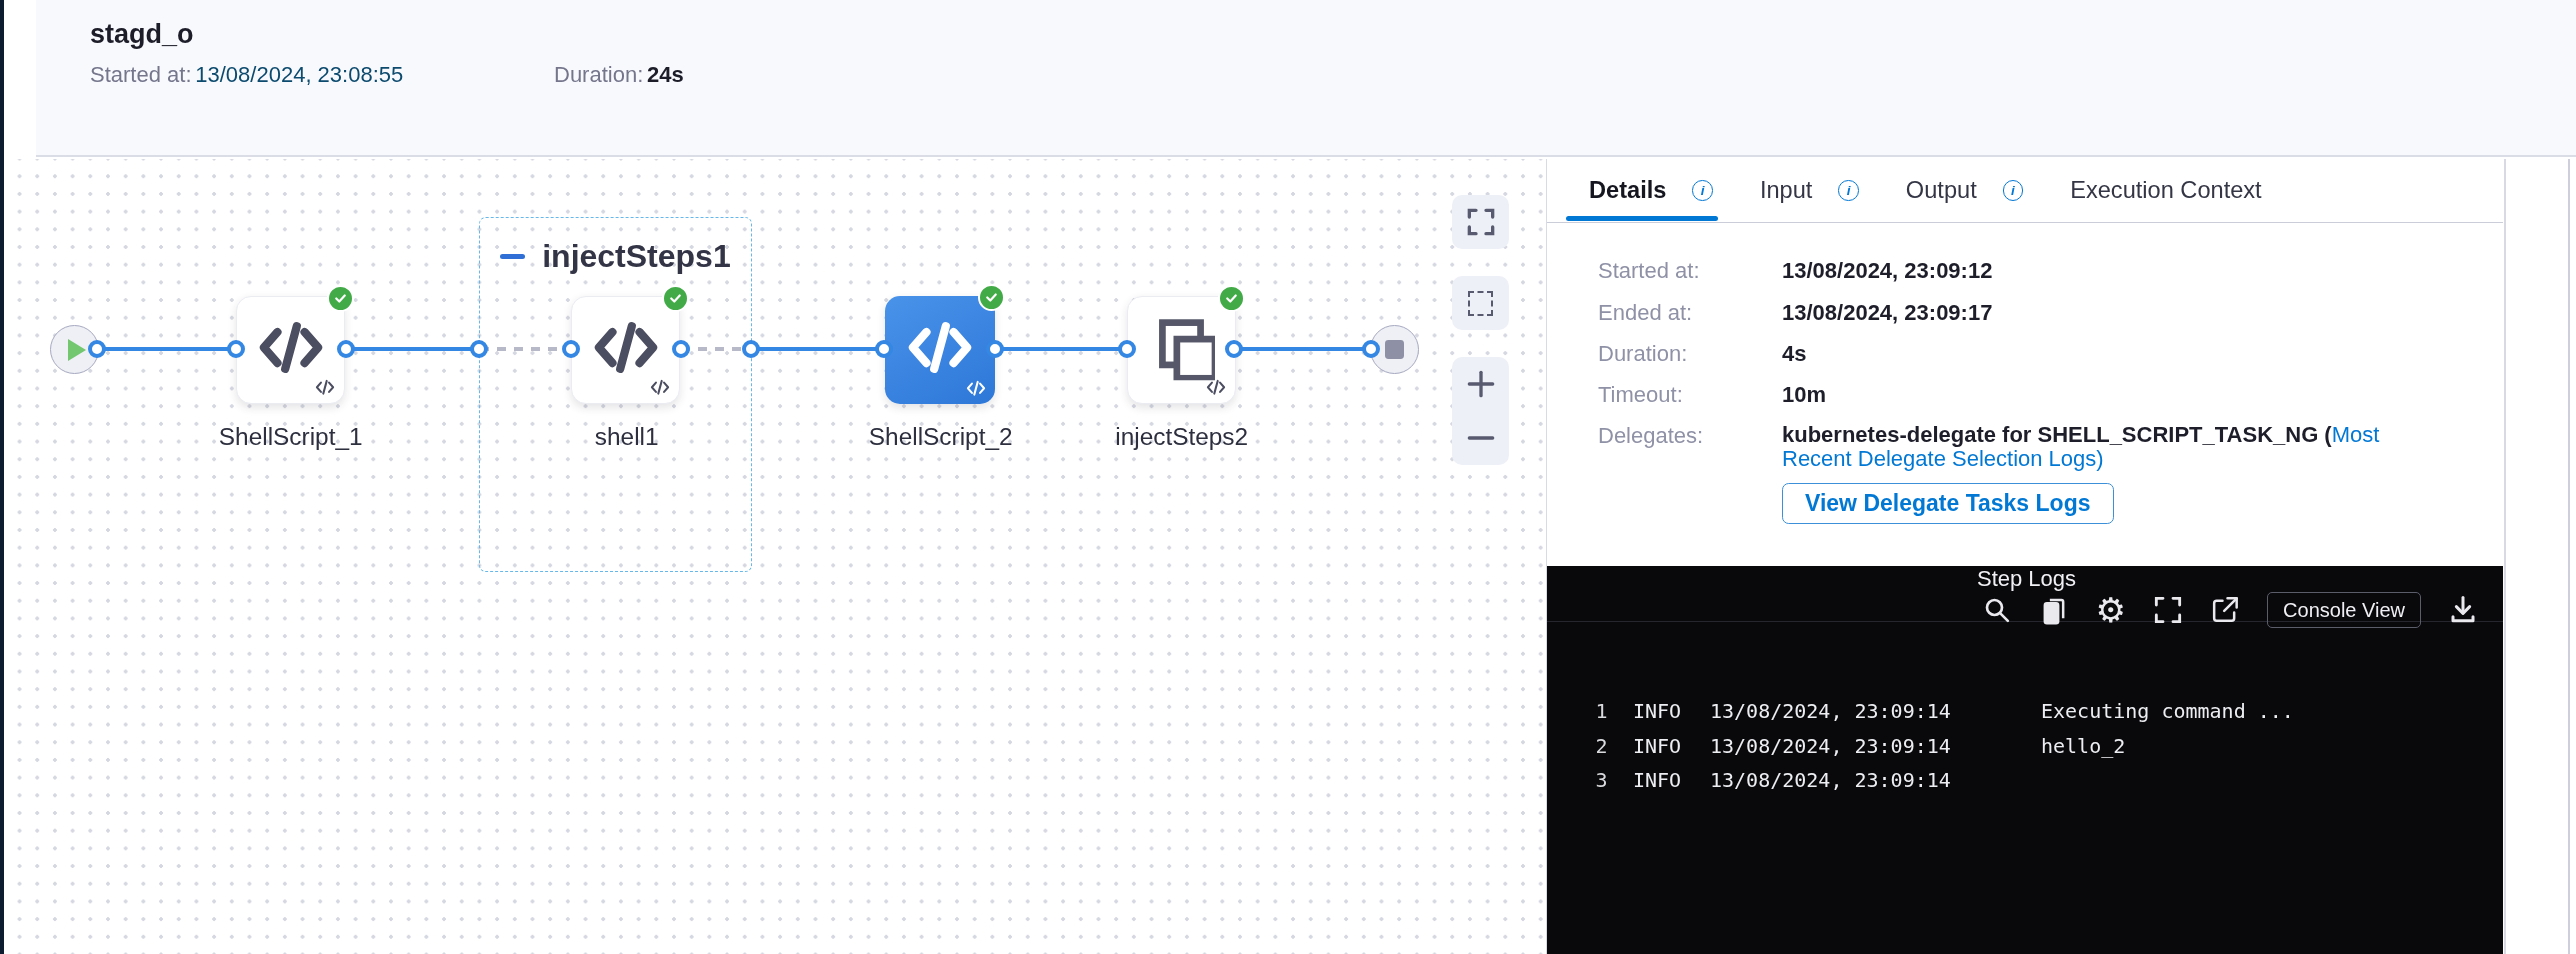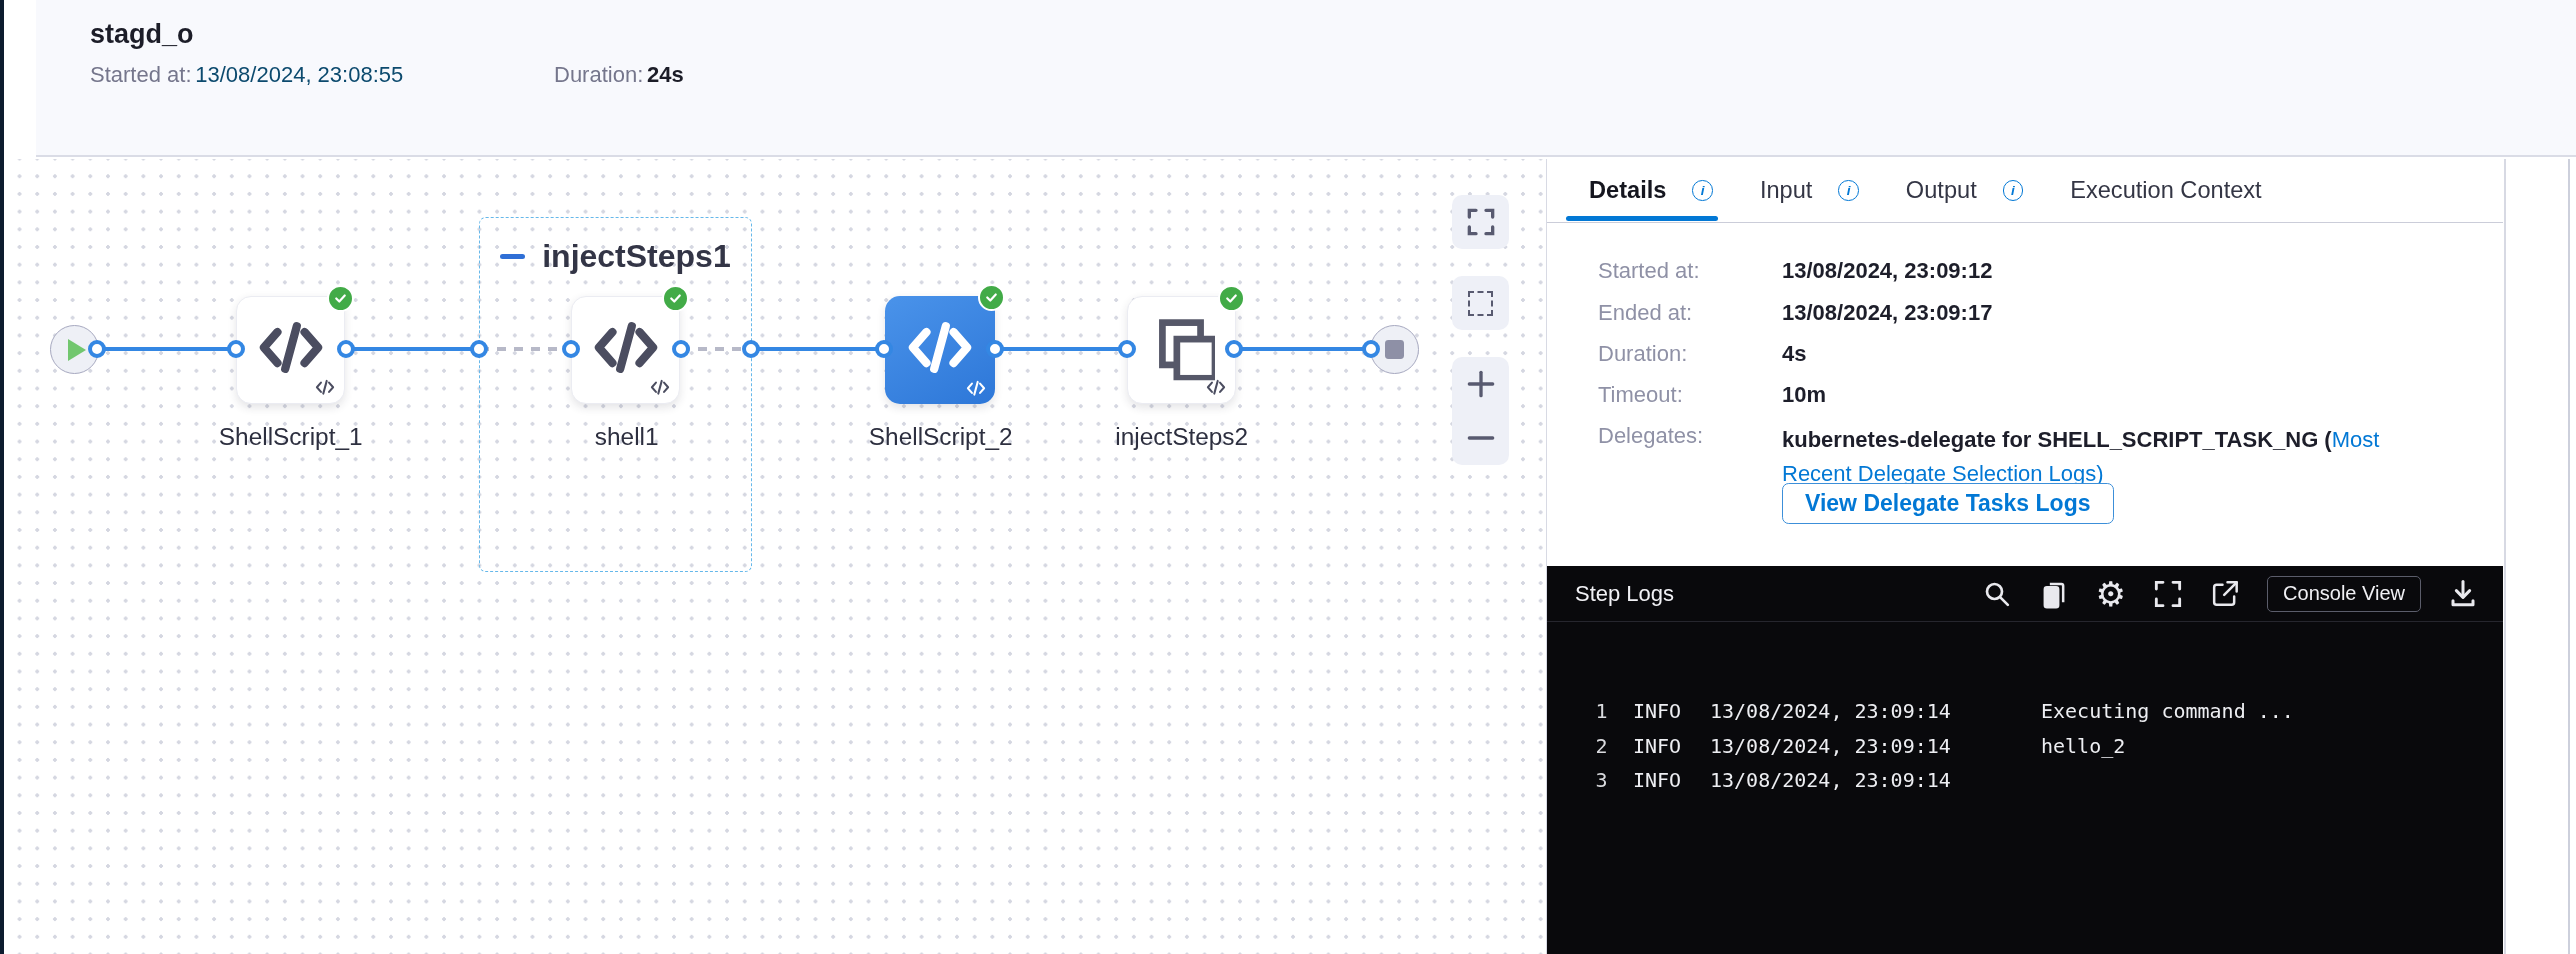--- a/index.html
+++ b/index.html
@@ -72,31 +72,31 @@
             border-bottom:1.7px solid #cbcdd9;display:flex;align-items:center;gap:47px;padding-left:42px;}
   .tab{display:flex;align-items:center;gap:26px;font-size:23.6px;color:#343645;font-weight:500;cursor:pointer;}
   .tab.active{color:#15161f;font-weight:700;}
   .info-dot{width:18.5px;height:18.5px;border:1.7px solid #0278d5;border-radius:50%;color:#0278d5;
             font-size:13.5px;font-weight:700;display:flex;align-items:center;justify-content:center;font-style:italic;}
   .tab-underline{position:absolute;left:18.5px;top:57px;width:152px;height:5px;background:#0278d5;border-radius:2.5px;}
 
   .d-row{position:absolute;height:27px;}
   .d-label{position:absolute;left:51px;font-size:22px;color:#8f91a6;font-weight:500;white-space:nowrap;}
   .d-value{position:absolute;left:235px;font-size:22px;color:#1d1e2a;font-weight:700;white-space:nowrap;}
-  .delegates-val{position:absolute;left:235px;top:264px;width:623px;font-size:22px;line-height:34px;
+  .delegates-val{position:absolute;left:235px;top:264px;width:623px;font-size:22px;line-height:24px;
                  color:#1d1e2a;font-weight:700;white-space:normal;}
   .dlg-link{color:#0278d5;font-weight:500;cursor:pointer;}
   .view-logs-btn{position:absolute;left:235px;top:324px;height:39px;padding:0 22px;background:#ffffff;
                  border:1.7px solid #3c8fd9;border-radius:6.7px;color:#0278d5;font-size:23px;font-weight:600;
                  display:flex;align-items:center;font-family:"Liberation Sans",sans-serif;cursor:pointer;}
 
   
   .logs{position:absolute;left:0;top:407px;width:100%;height:389px;background:#09090c;}
   .logs-header{position:absolute;left:0;top:0;width:100%;height:56px;box-sizing:border-box;
-               border-bottom:1.7px solid #26262e;display:flex;align-items:center;padding:0 25px 0 28px;}
+               border-bottom:1.7px solid #26262e;display:flex;align-items:center;padding:0 25px 0 28px;flex-direction:column;}
   .logs-title{font-size:22px;color:#f1f1f5;font-weight:500;}
   .logs-icons{margin-left:auto;display:flex;align-items:center;gap:27px;}
   .gear-glyph{font-family:"DejaVu Sans",sans-serif;font-size:34px;color:#e9e9ee;line-height:1;}
   .console-btn{height:34px;padding:0 15px;border:1.7px solid #5b5d6b;border-radius:5px;background:transparent;
                color:#f0f0f4;font-size:20px;display:flex;align-items:center;
                font-family:"Liberation Sans",sans-serif;cursor:pointer;}
   .log-line{position:absolute;left:0;width:100%;height:25px;font-family:"DejaVu Sans Mono",monospace;
             font-size:20px;color:#edeef2;}
   .ln-num{position:absolute;left:42px;width:18.5px;text-align:right;color:#d9dade;}
   .ln-level{position:absolute;left:86px;}

